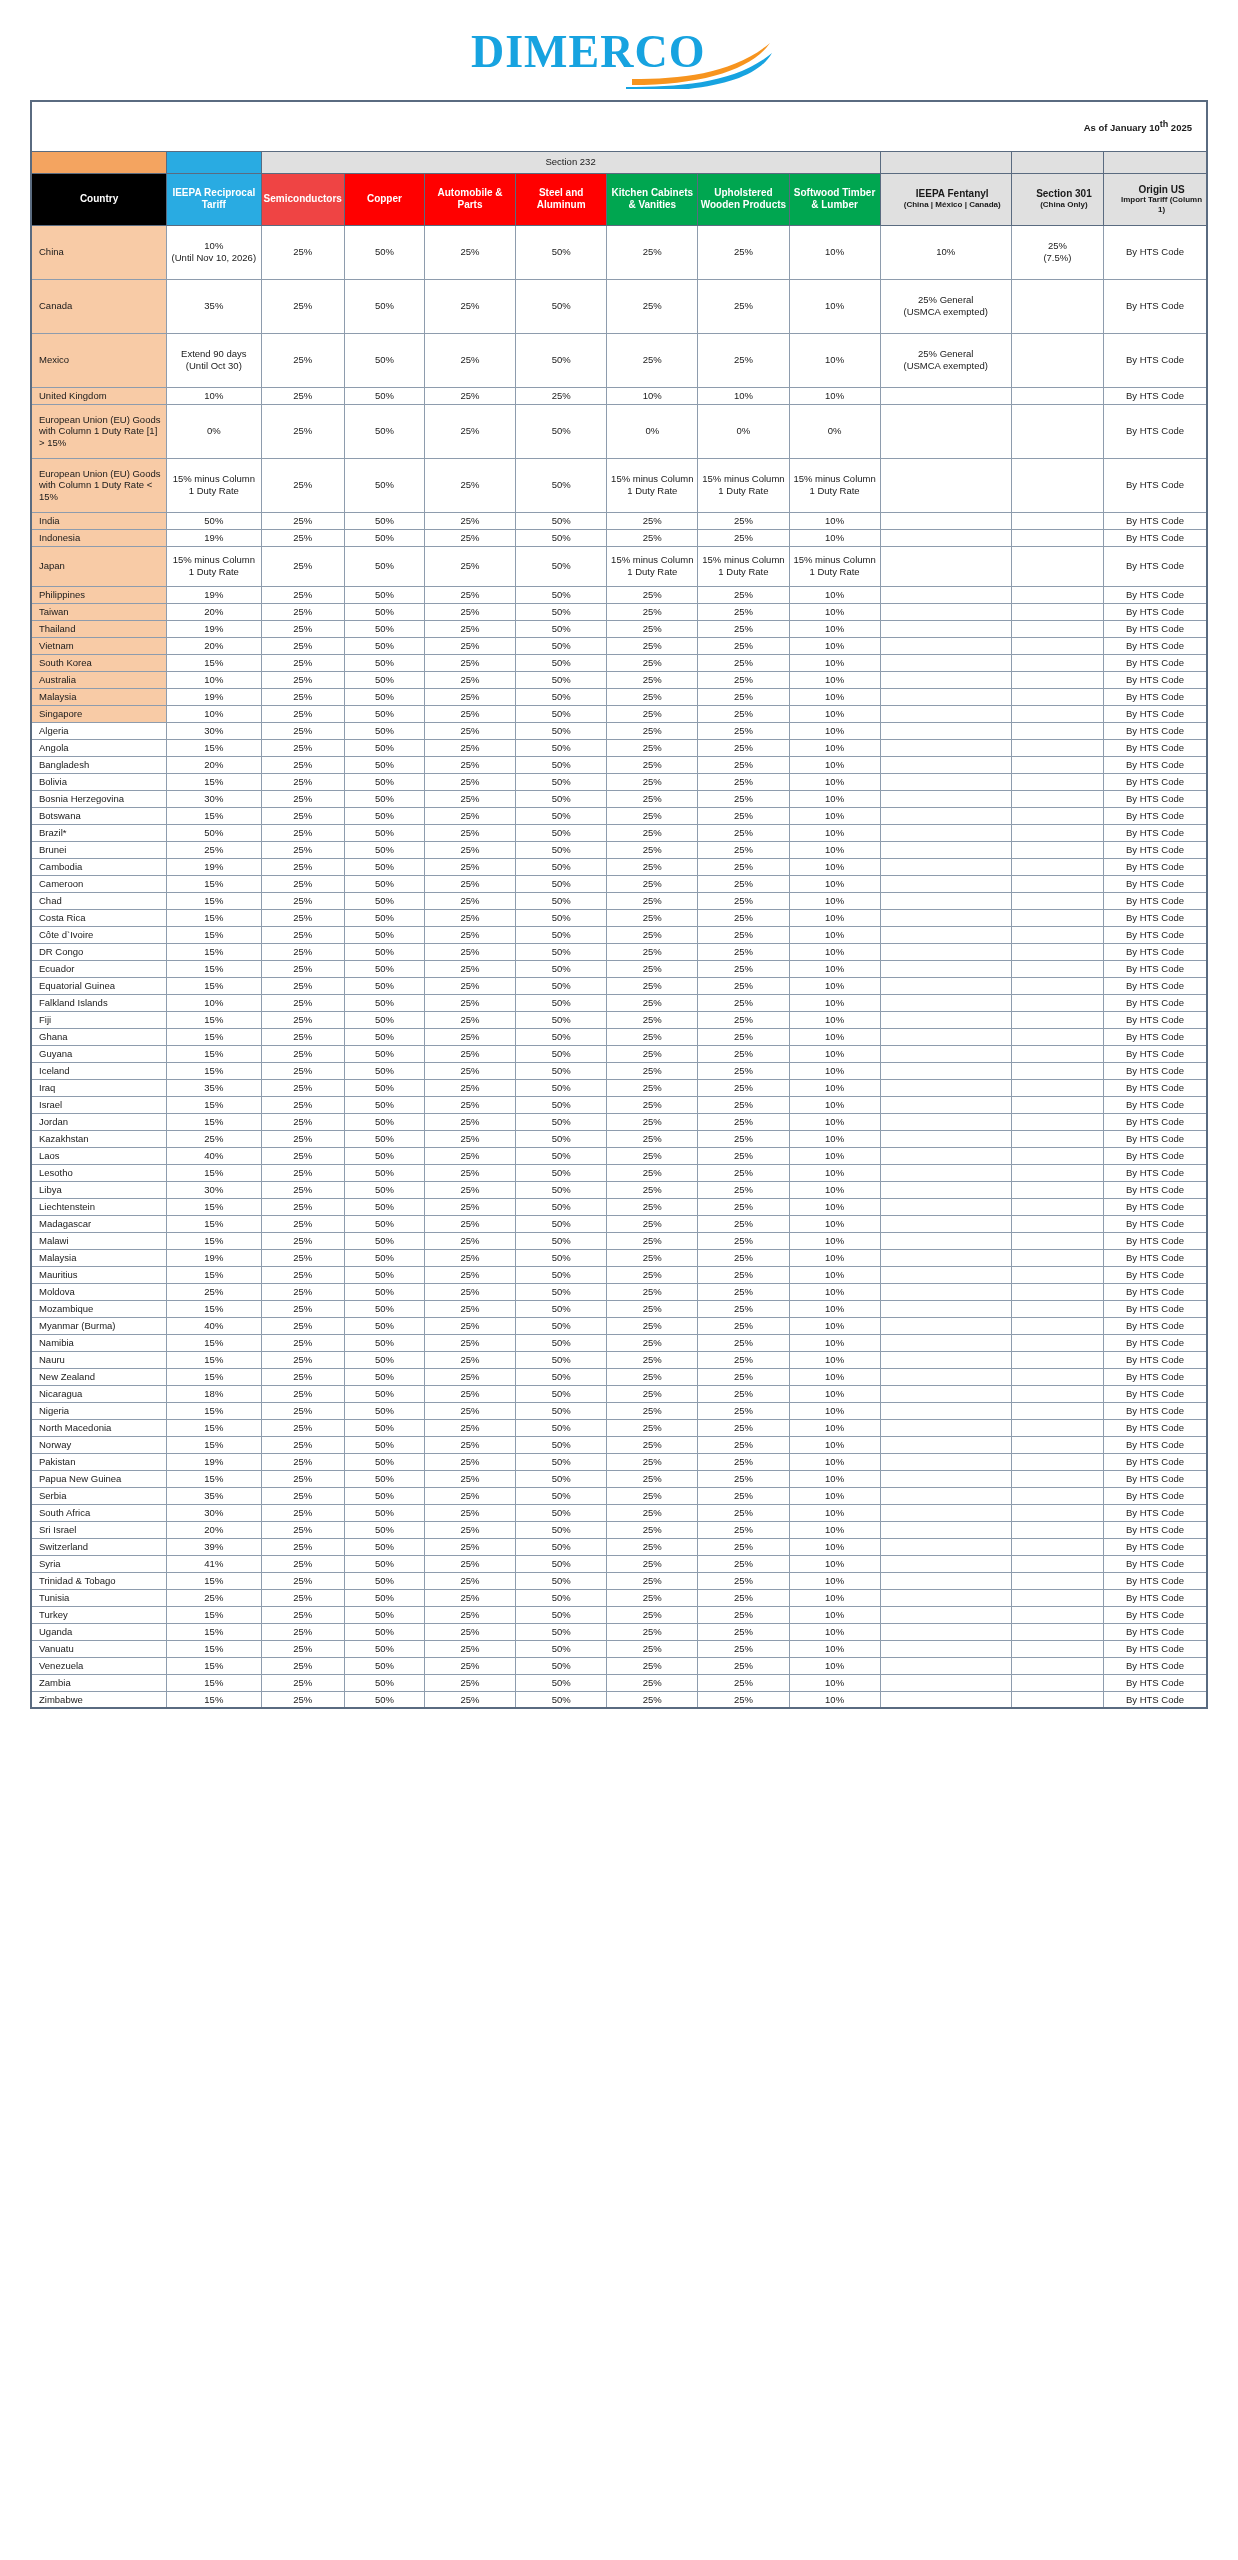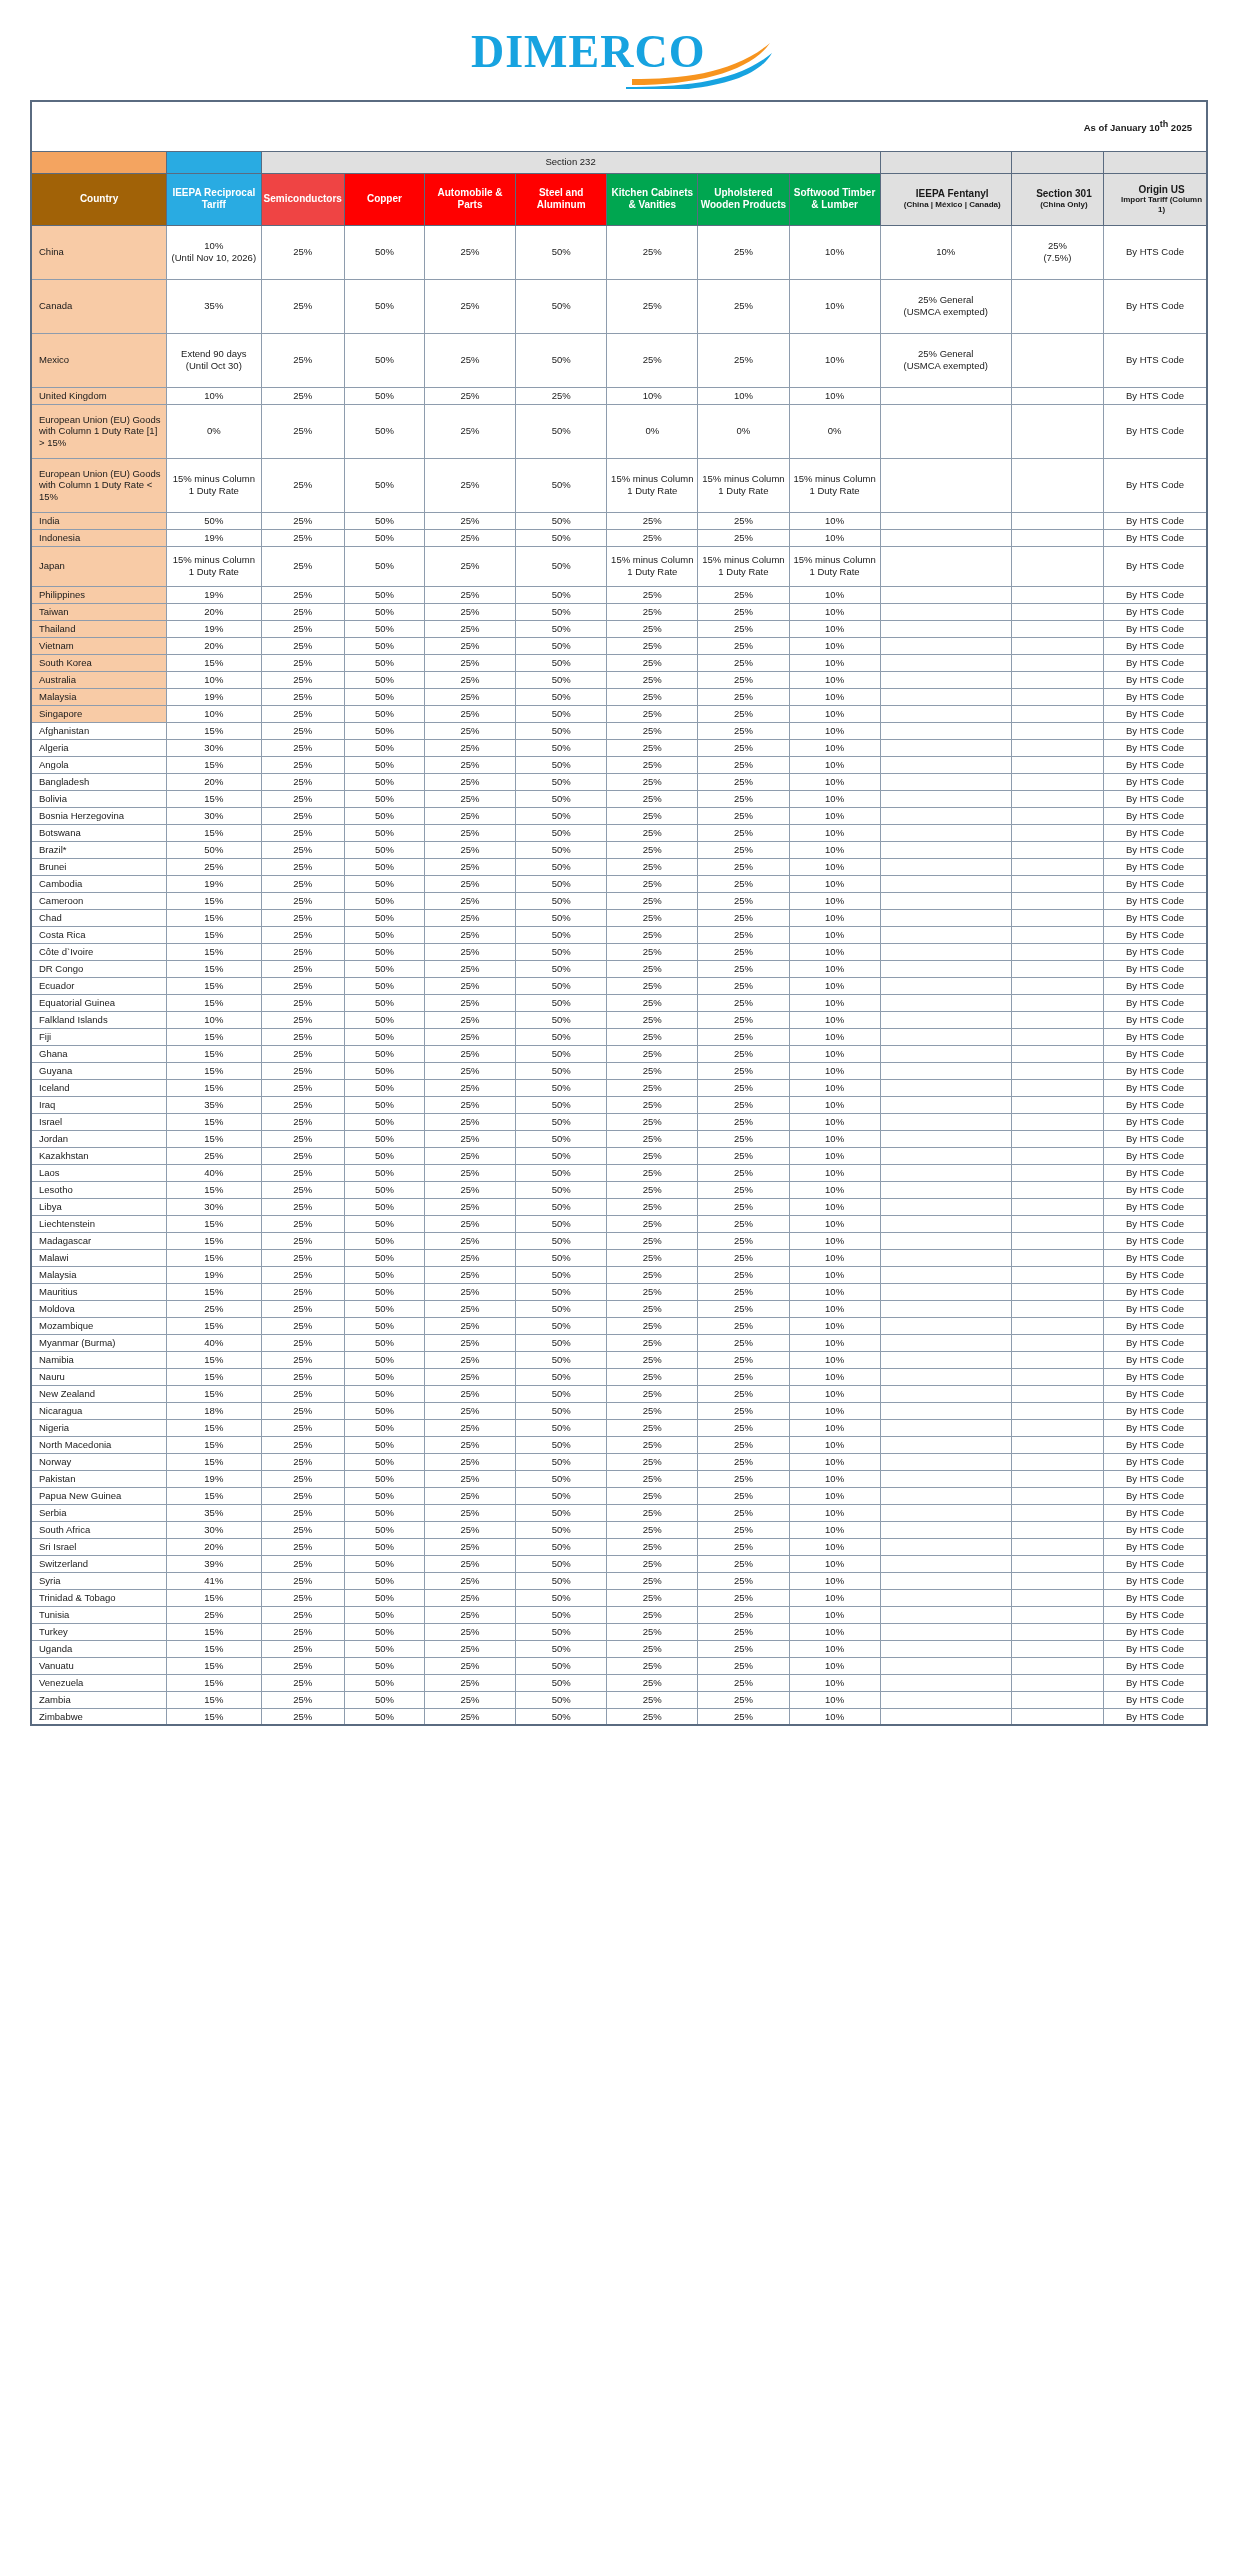--- a/index.html
+++ b/index.html
@@ -85,21 +85,21 @@
 
   
   tr.colhead td{
     color:#ffffff;
     font-weight:bold;
     font-size:10px;
     height:52px;
     line-height:1.18;
     border:1px solid #5a6b80 !important;
   }
-  .h-country{background:#a16207;}
+  .h-country{background:#000000;}
   .h-ieepa{background:#29ABE2;margin-left:44px;}
   .h-semi{background:#ef4444;}
   .h-red{background:#FF0000;}
   .h-green{background:#00A650;}
   tr.colhead td.h-grey{
     background:#E0E0E0;
     color:#1a1a1a;
     padding-left:15px;
   }
   .h-sub{display:block;font-size:8px;font-weight:bold;line-height:1.2;}
@@ -421,34 +421,20 @@
             <td class="val">25%</td>
             <td class="val">50%</td>
             <td class="val">25%</td>
             <td class="val">25%</td>
             <td class="val">10%</td>
             <td class="val empty"></td>
             <td class="val empty"></td>
             <td class="hts">By HTS Code</td>
           </tr>
           <tr class="norm">
-            <td class="country">Afghanistan</td>
-            <td class="val">15%</td>
-            <td class="val">25%</td>
-            <td class="val">50%</td>
-            <td class="val">25%</td>
-            <td class="val">50%</td>
-            <td class="val">25%</td>
-            <td class="val">25%</td>
-            <td class="val">10%</td>
-            <td class="val empty"></td>
-            <td class="val empty"></td>
-            <td class="hts">By HTS Code</td>
-          </tr>
-          <tr class="norm">
             <td class="country">Algeria</td>
             <td class="val">30%</td>
             <td class="val">25%</td>
             <td class="val">50%</td>
             <td class="val">25%</td>
             <td class="val">50%</td>
             <td class="val">25%</td>
             <td class="val">25%</td>
             <td class="val">10%</td>
             <td class="val empty"></td>

